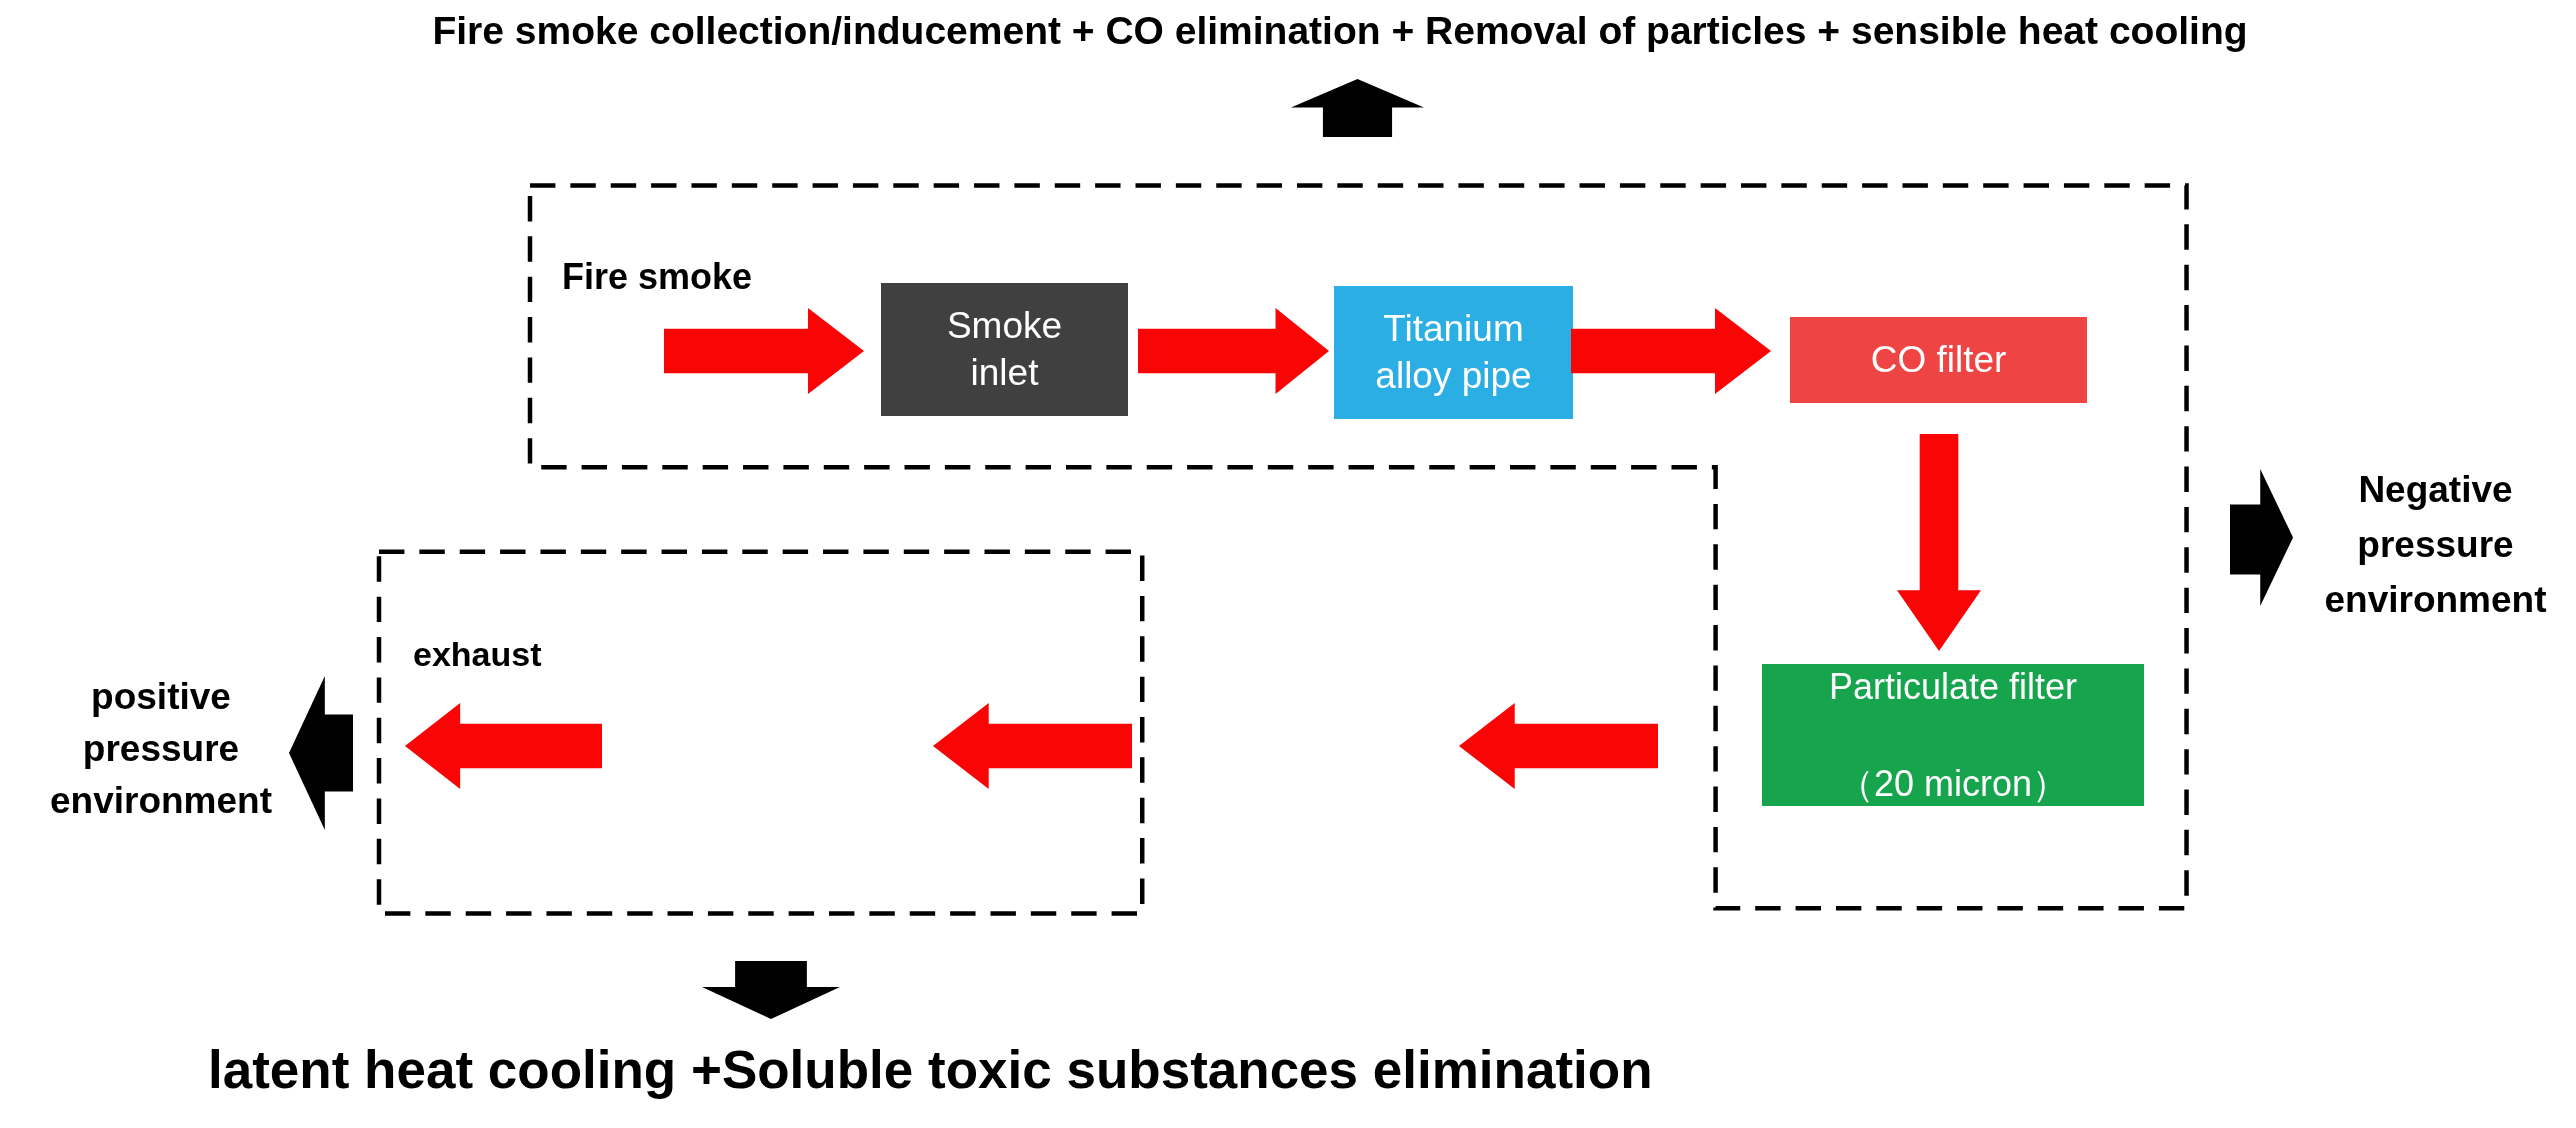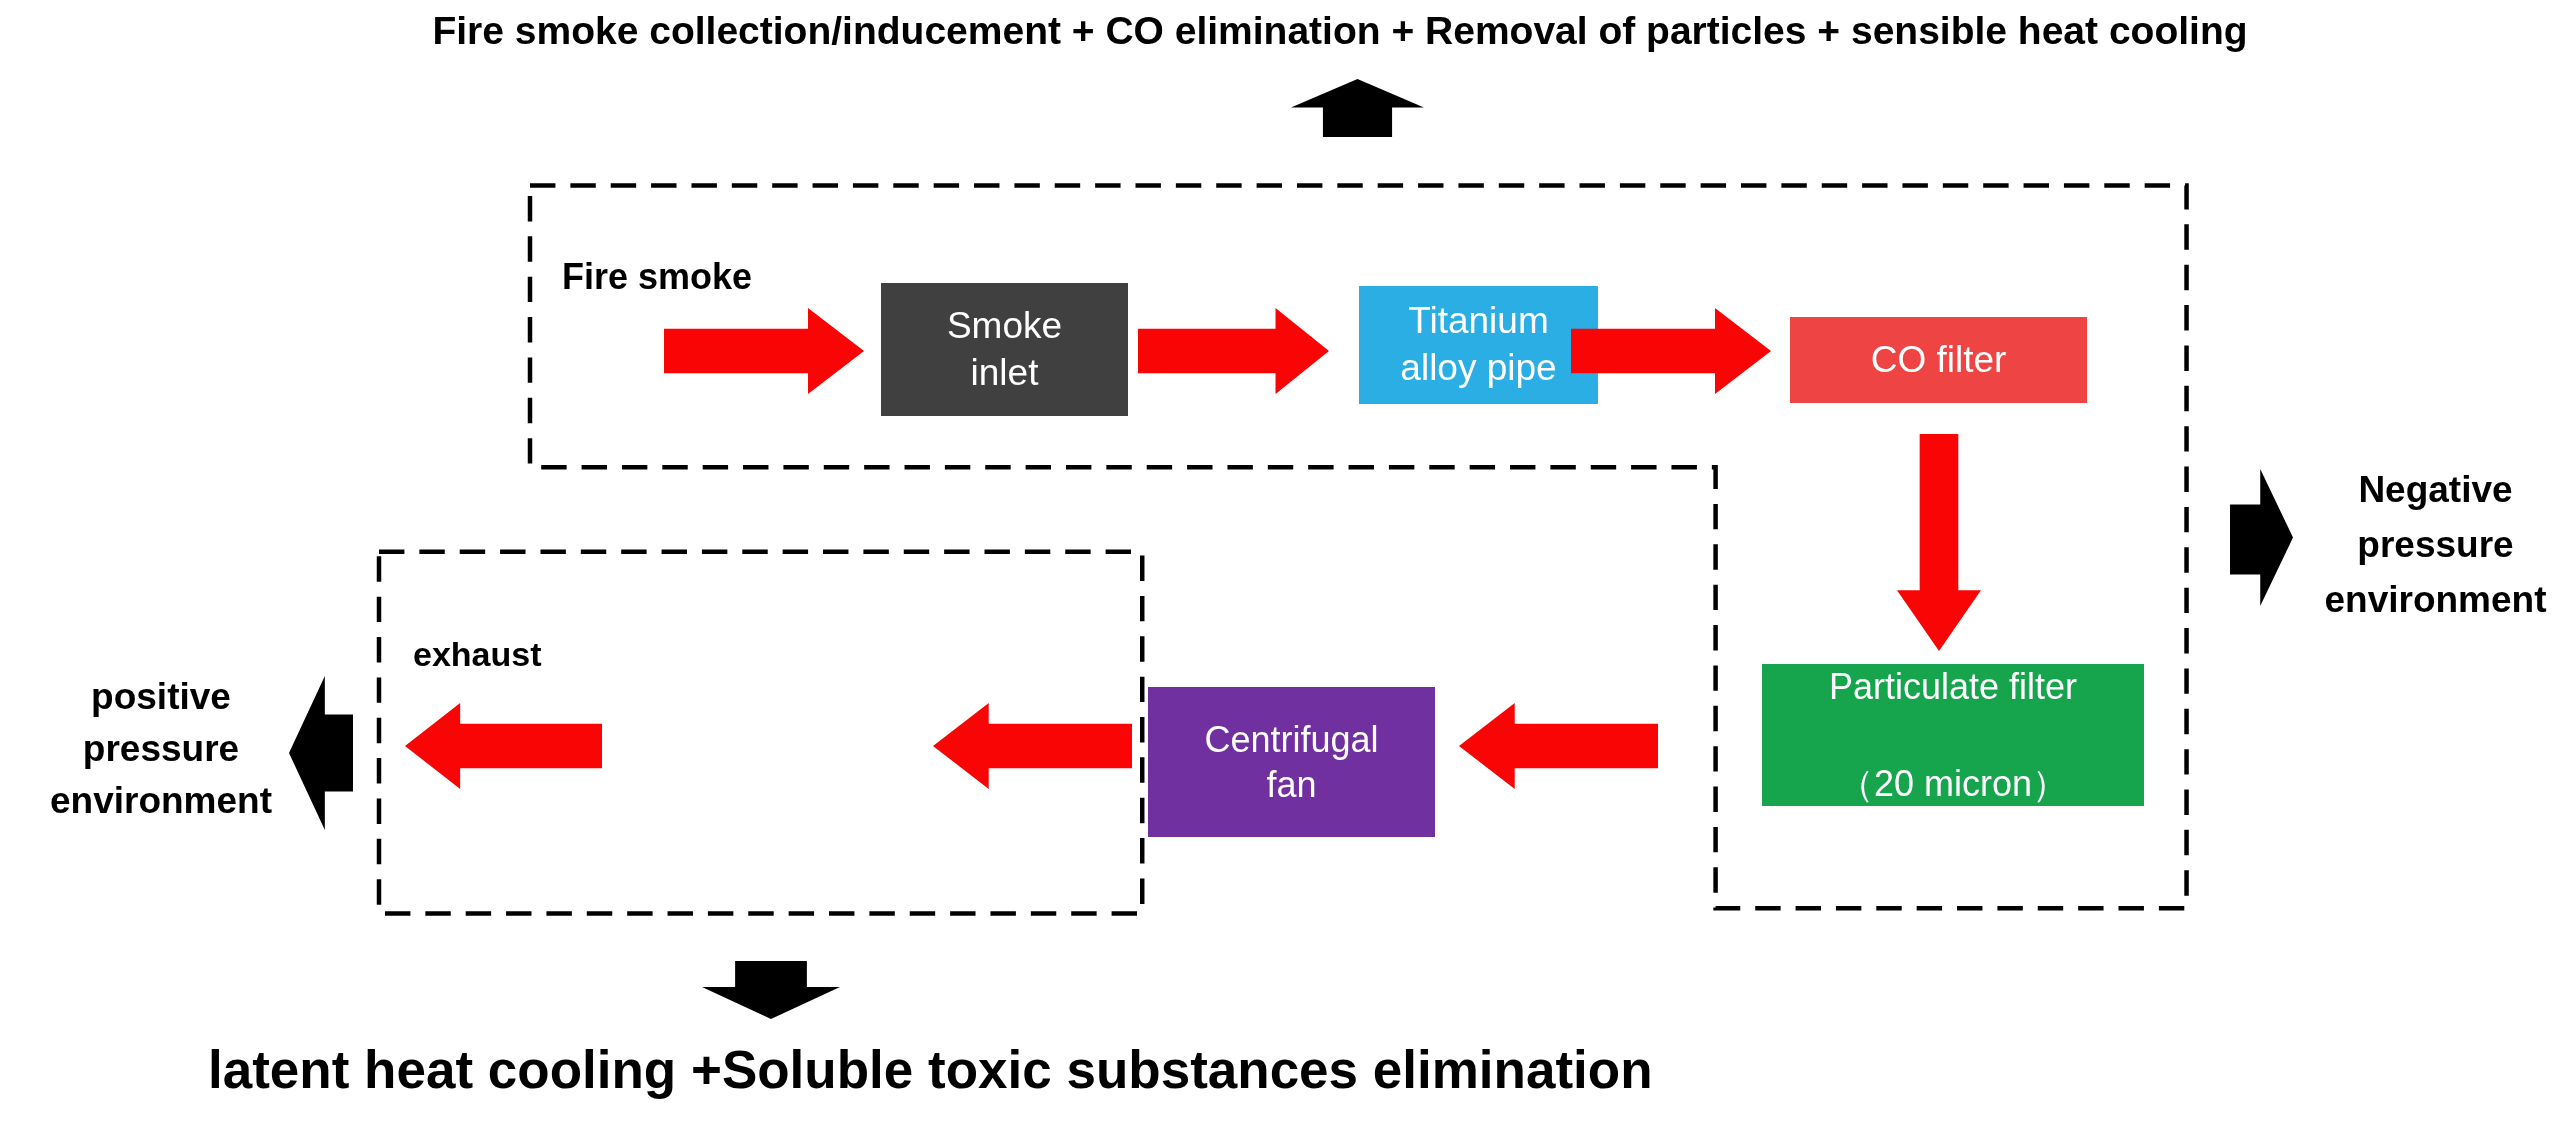--- a/index.html
+++ b/index.html
@@ -60,21 +60,21 @@
 
   <div class="abs arrow arrow-right" style="left: 664px; top: 308px; width: 200px; height: 86px; background-color: rgb(249, 5, 5);"></div>
 
   <div class="abs box" style="left: 881px; top: 283px; width: 247px; height: 133px; background-color: #404040;">
     <span>Smoke</span>
     <span>inlet</span>
   </div>
 
   <div class="abs arrow arrow-right" style="left: 1138px; top: 308px; width: 191px; height: 86px; background-color: rgb(249, 5, 5);"></div>
 
-  <div class="abs box" style="left: 1334px; top: 286px; width: 239px; height: 118px; background-color: rgb(43, 174, 228); margin-left: 25px;">
+  <div class="abs box" style="left: 1334px; top: 286px; width: 239px; height: 133px; background-color: rgb(43, 174, 228);">
     <span>Titanium</span>
     <span>alloy pipe</span>
   </div>
 
   <div class="abs arrow arrow-right" style="left: 1571px; top: 308px; width: 200px; height: 86px; background-color: rgb(249, 5, 5);"></div>
 
   <div class="abs box" style="left: 1790px; top: 317px; width: 297px; height: 86px; background-color: #ef4444;">
     <span>CO filter</span>
   </div>
 
@@ -87,24 +87,20 @@
 
   <div class="abs arrow arrow-right-black" style="left: 2230px; top: 469px; width: 63px; height: 137px; background-color: rgb(0, 0, 0);"></div>
   <div class="abs envlabel" style="left:2301px;top:462px;width:269px;line-height:55px;">
     <div>Negative</div>
     <div>pressure</div>
     <div>environment</div>
   </div>
 
   <div class="abs arrow arrow-left" style="left: 1459px; top: 703px; width: 199px; height: 86px; background-color: rgb(249, 5, 5);"></div>
 
-  <div class="abs box" style="left: 1148px; top: 687px; width: 287px; height: 150px; font-size: 36px; background-color: rgb(112, 48, 160);">
-    <span>Centrifugal</span>
-    <span>fan</span>
-  </div>
 
   <div class="abs arrow arrow-left" style="left: 933px; top: 703px; width: 199px; height: 86px; background-color: rgb(249, 5, 5);"></div>
 
   <div class="abs blabel" style="left:413px;top:635px;font-size:34px;">exhaust</div>
 
 
   <div class="abs arrow arrow-left" style="left: 405px; top: 703px; width: 197px; height: 86px; background-color: rgb(249, 5, 5);"></div>
 
   <div class="abs arrow arrow-left-black" style="left: 289px; top: 676px; width: 64px; height: 154px; background-color: rgb(0, 0, 0);"></div>
   <div class="abs envlabel" style="left:30px;top:671px;width:262px;line-height:52px;">

